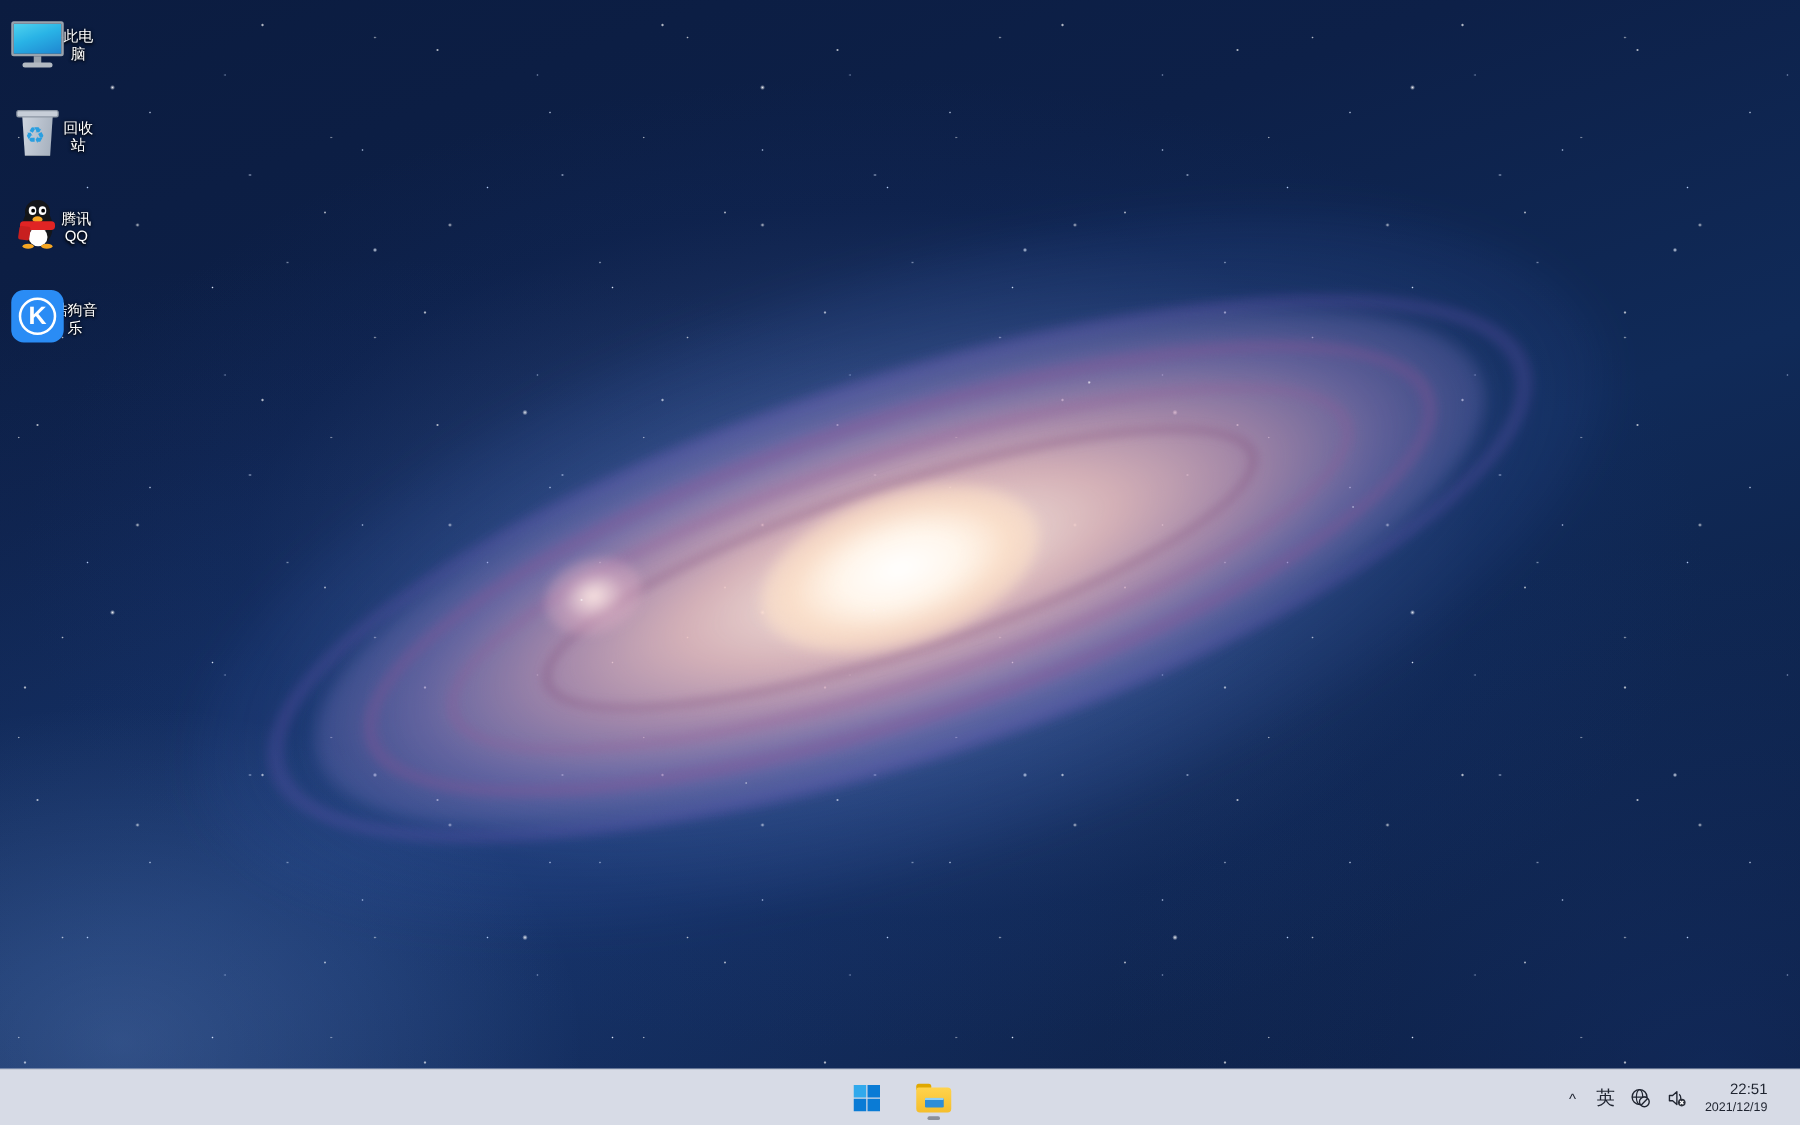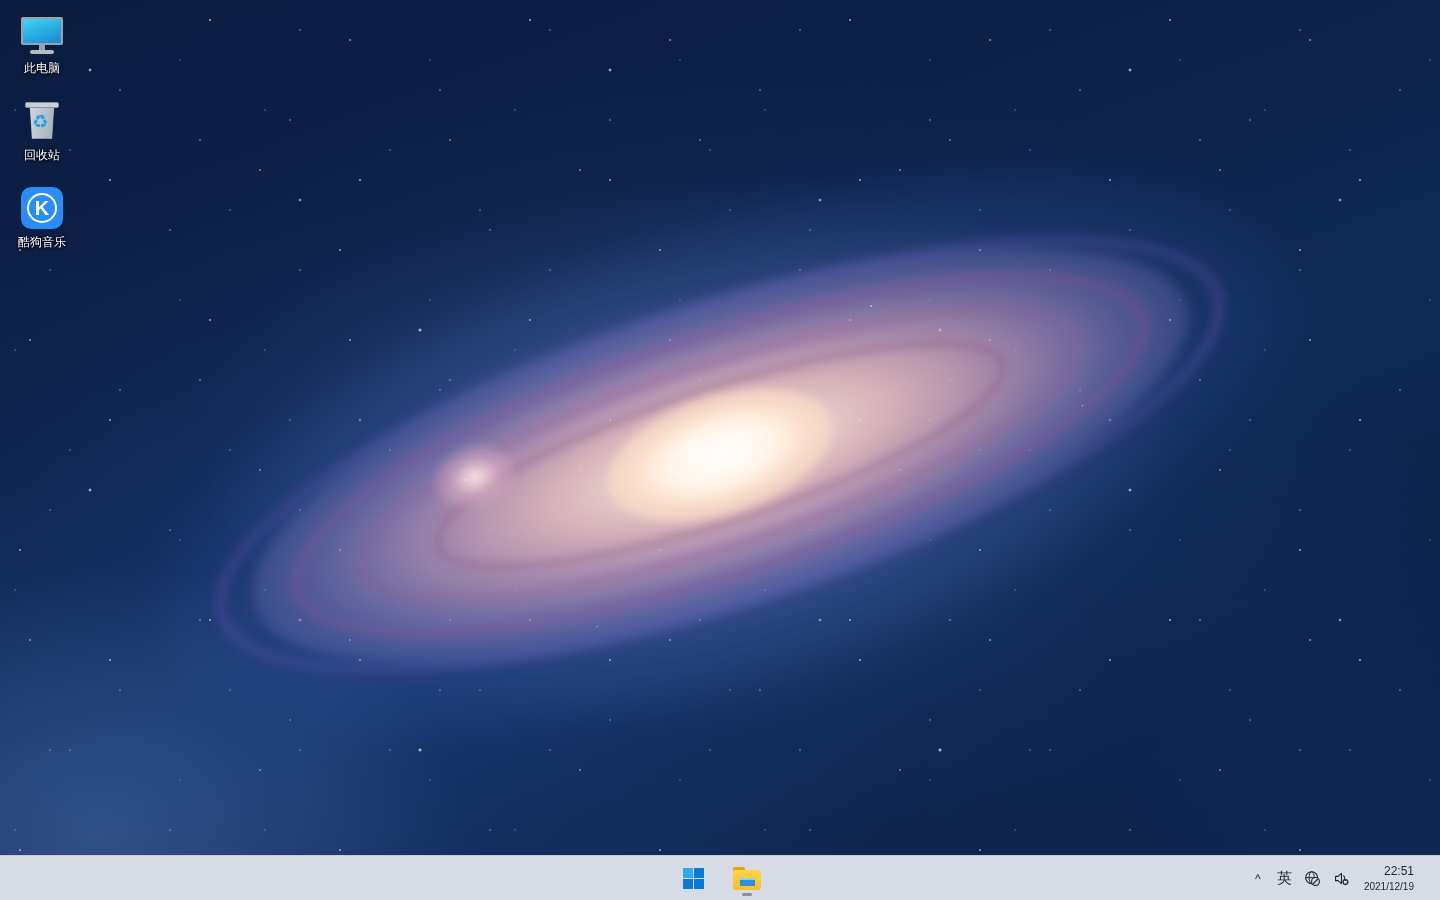--- a/index.html
+++ b/index.html
@@ -123,21 +123,21 @@
     background-size:1180px 470px;
   }
 
   
   #icon-grid{
     position:absolute; left:4px; top:6px; width:86px;
     display:flex; flex-direction:column;
   }
   .desk-icon{
     width:76px; padding:4px 2px 6px; margin-bottom:12px;
-    display:flex; flex-direction:column; align-items:center;
+    display:flex; align-items:center;
     cursor:default;
   }
   .desk-icon .glyph{
     width:48px; height:48px; position:relative;
     display:flex; align-items:center; justify-content:center;
     margin-bottom:3px;
   }
   .desk-icon .label{
     color:#ffffff; font-size:12px; line-height:14px; text-align:center;
     text-shadow:0 1px 2px rgba(0,0,0,.95), 0 0 3px rgba(0,0,0,.9);
@@ -305,20 +305,37 @@
 
     <div class="desk-icon">
       <span class="glyph ic-bin">
         <span class="bin"></span>
           <span class="lid"></span>
           <span class="recycle">♻</span>
       </span>
       <span class="label">回收站</span>
     </div>
 
+    <div class="desk-icon">
+      <span class="glyph ic-qq">
+        <span class="body"></span>
+          <span class="head"></span>
+        <span class="eye l"></span>
+          <span class="eye r"></span>
+        <span class="pupil l"></span>
+          <span class="pupil r"></span>
+        <span class="beak"></span>
+        <span class="belly"></span>
+        <span class="scarf"></span>
+          <span class="scarf2"></span>
+        <span class="foot l"></span>
+          <span class="foot r"></span>
+      </span>
+      <span class="label">腾讯QQ</span>
+    </div>
 
 
     <div class="desk-icon">
       <span class="glyph ic-kugou">
         <span class="sq"></span>
           <span class="circ"></span>
           <span class="k">K</span>
       </span>
       <span class="label">酷狗音乐</span>
     </div>

